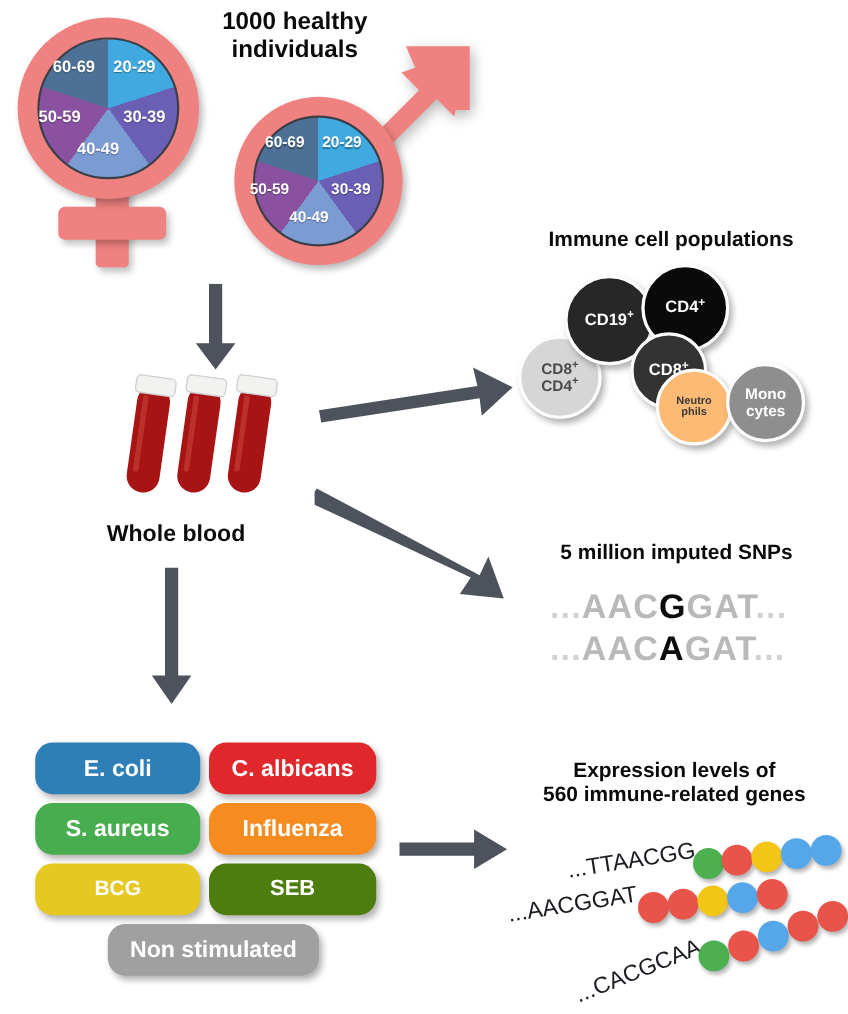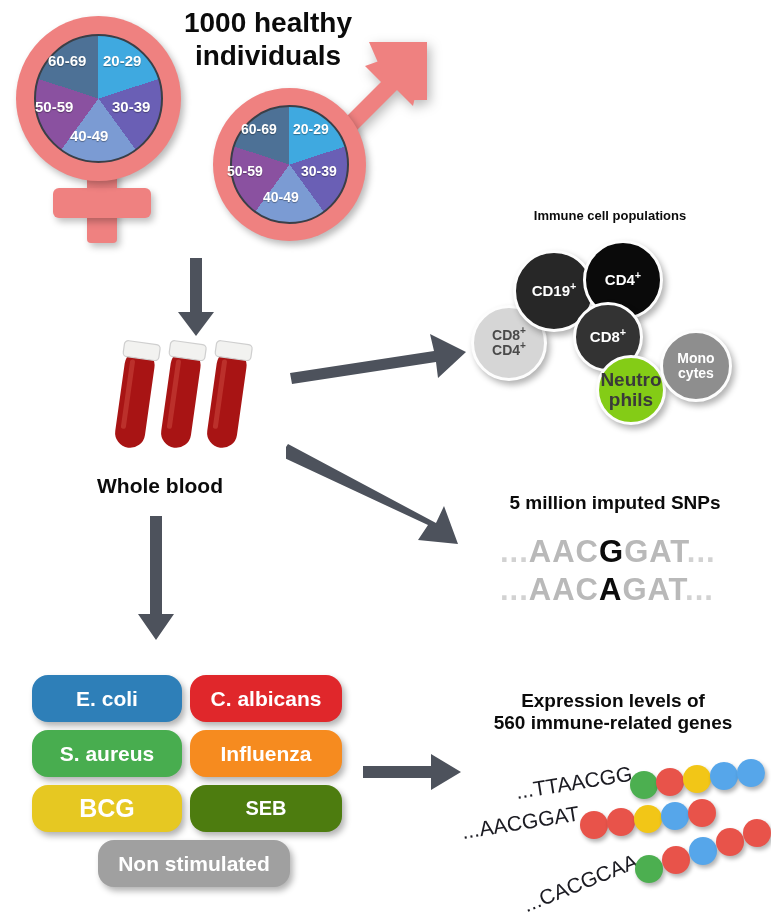--- a/index.html
+++ b/index.html
@@ -48,21 +48,21 @@
   
   .rna{position:absolute;}
   .rnatxt{position:absolute;font-weight:normal;color:#1b1b22;white-space:nowrap;}
   .bead{position:absolute;border-radius:50%;box-shadow:2px 3px 4px rgba(0,0,0,.30);}
 </style>
 </head>
 <body>
 
 <div id="stage">
 
-  <div class="ttl abs" style="left:163px;top:6px;width:210px;font-size:28px;">
+  <div class="ttl abs" style="left:163px;top:6px;width:210px;font-size:22px;">
     <div>1000 healthy</div>
     <div>individuals</div>
   </div>
 
   <div class="gsym" style="left:8px;top:8px;width:205px;height:245px;">
 
     <div class="bar" style="left:79px;top:150px;width:30px;height:85px;border-radius:4px;"></div>
 
     <div class="bar" style="left:45px;top:180px;width:98px;height:30px;border-radius:6px;"></div>
     <div class="pinkring" style="left:8px;top:8px;width:165px;height:165px;"></div>
@@ -133,36 +133,36 @@
   </svg>
 
   <svg class="arrow" style="left:286px;top:440px;" width="180" height="110" viewBox="0 0 180 110">
     <path d="M2,4 L150,83 L158,66 L172,104 L132,100 L142,85 L-6,16 Z" fill="#4d525c"></path>
   </svg>
 
   <svg class="arrow" style="left:134px;top:516px;" width="44" height="126" viewBox="0 0 44 126">
     <path d="M16,0 L28,0 L28,98 L40,98 L22,124 L4,98 L16,98 Z" fill="#4d525c"></path>
   </svg>
 
-  <div class="ttl abs" style="left:455px;top:208px;width:310px;font-size:13px;">Immune cell populations</div>
+  <div class="ttl abs" style="left:455px;top:208px;width:310px;font-size:19px;">Immune cell populations</div>
 
   <div class="abs" style="left:465px;top:240px;width:300px;height:180px;">
     <div class="cell" style="left:6px;top:65px;width:76px;height:76px;background:#d6d6d6;color:#4a4a4a;font-size:14px;">
       <span>CD8<sup>+</sup><br>CD4<sup>+</sup></span>
     </div>
     <div class="cell" style="left:48px;top:10px;width:82px;height:82px;background:#272727;color:#ffffff;font-size:15px;">
       <span>CD19<sup>+</sup></span>
     </div>
     <div class="cell" style="left:118px;top:0px;width:80px;height:80px;background:#0a0a0a;color:#ffffff;font-size:15px;">
       <span>CD4<sup>+</sup></span>
     </div>
     <div class="cell" style="left:108px;top:62px;width:70px;height:70px;background:#333333;color:#ffffff;font-size:15px;">
       <span>CD8<sup>+</sup></span>
     </div>
-    <div class="cell" style="left:131px;top:115px;width:70px;height:70px;background:#84cc16;color:#3a3a3a;font-size:19px;">
+    <div class="cell" style="left:131px;top:95px;width:70px;height:70px;background:#fdba74;color:#3a3a3a;font-size:10px;">
       <span>Neutro<br>phils</span>
     </div>
     <div class="cell" style="left:195px;top:90px;width:72px;height:72px;background:#8e8e8e;color:#ffffff;font-size:14px;">
       <span>Mono<br>cytes</span>
     </div>
   </div>
 
   <div class="ttl abs" style="left:470px;top:492px;width:290px;font-size:19px;">5 million imputed SNPs</div>
 
   <div class="seq" style="left:500px;top:572px;font-size:31px;">
@@ -171,21 +171,21 @@
 
   <div class="seq" style="left:500px;top:534px;font-size:31px;">
     <span class="fade">...</span><span>AAC</span><span class="hi">G</span><span>GAT</span><span class="fade">...</span>
   </div>
 
   <div class="abs" style="left:30px;top:675px;width:320px;height:220px;">
     <div class="stim" style="left:2px;top:0px;width:150px;height:47px;background:#2e7fb8;font-size:21px;">E. coli</div>
     <div class="stim" style="left:2px;top:55px;width:150px;height:47px;background:#48ad4f;font-size:21px;">S. aureus</div>
     <div class="stim" style="left:160px;top:0px;width:152px;height:47px;background:#e0272b;font-size:21px;">C. albicans</div>
     <div class="stim" style="left:160px;top:55px;width:152px;height:47px;background:#f68b1f;font-size:21px;">Influenza</div>
-    <div class="stim" style="left:2px;top:110px;width:150px;height:47px;background:#e6c822;font-size:25px;">BCG</div>
+    <div class="stim" style="left:2px;top:110px;width:150px;height:47px;background:#e6c822;font-size:19px;">BCG</div>
     <div class="stim" style="left:160px;top:110px;width:152px;height:47px;background:#4d7c0f;font-size:20px;">SEB</div>
     <div class="stim" style="left:68px;top:165px;width:192px;height:47px;background:#a0a0a0;font-size:21px;">Non stimulated</div>
   </div>
 
   <svg class="arrow" style="left:363px;top:752px;" width="100" height="40" viewBox="0 0 100 40">
     <path d="M0,14 L68,14 L68,2 L98,20 L68,38 L68,26 L0,26 Z" fill="#4d525c"></path>
   </svg>
 
   <div class="ttl abs" style="left:458px;top:690px;width:310px;font-size:19px;">
     <div>Expression levels of</div>

